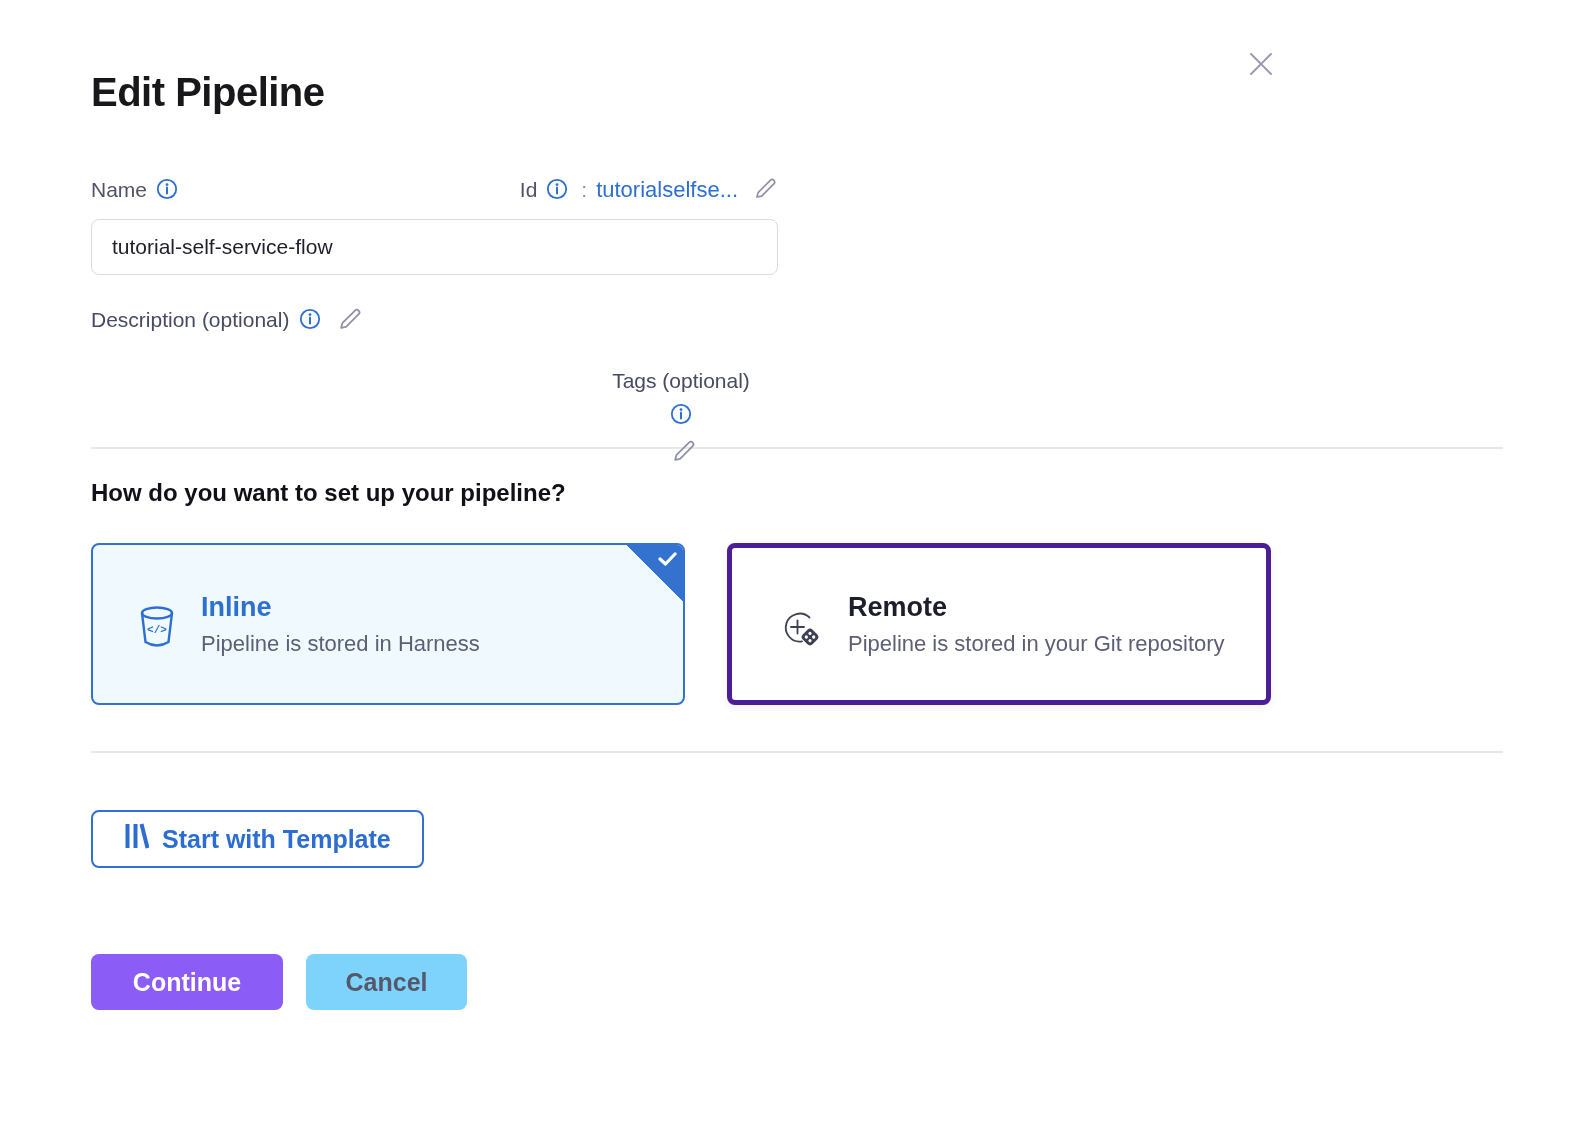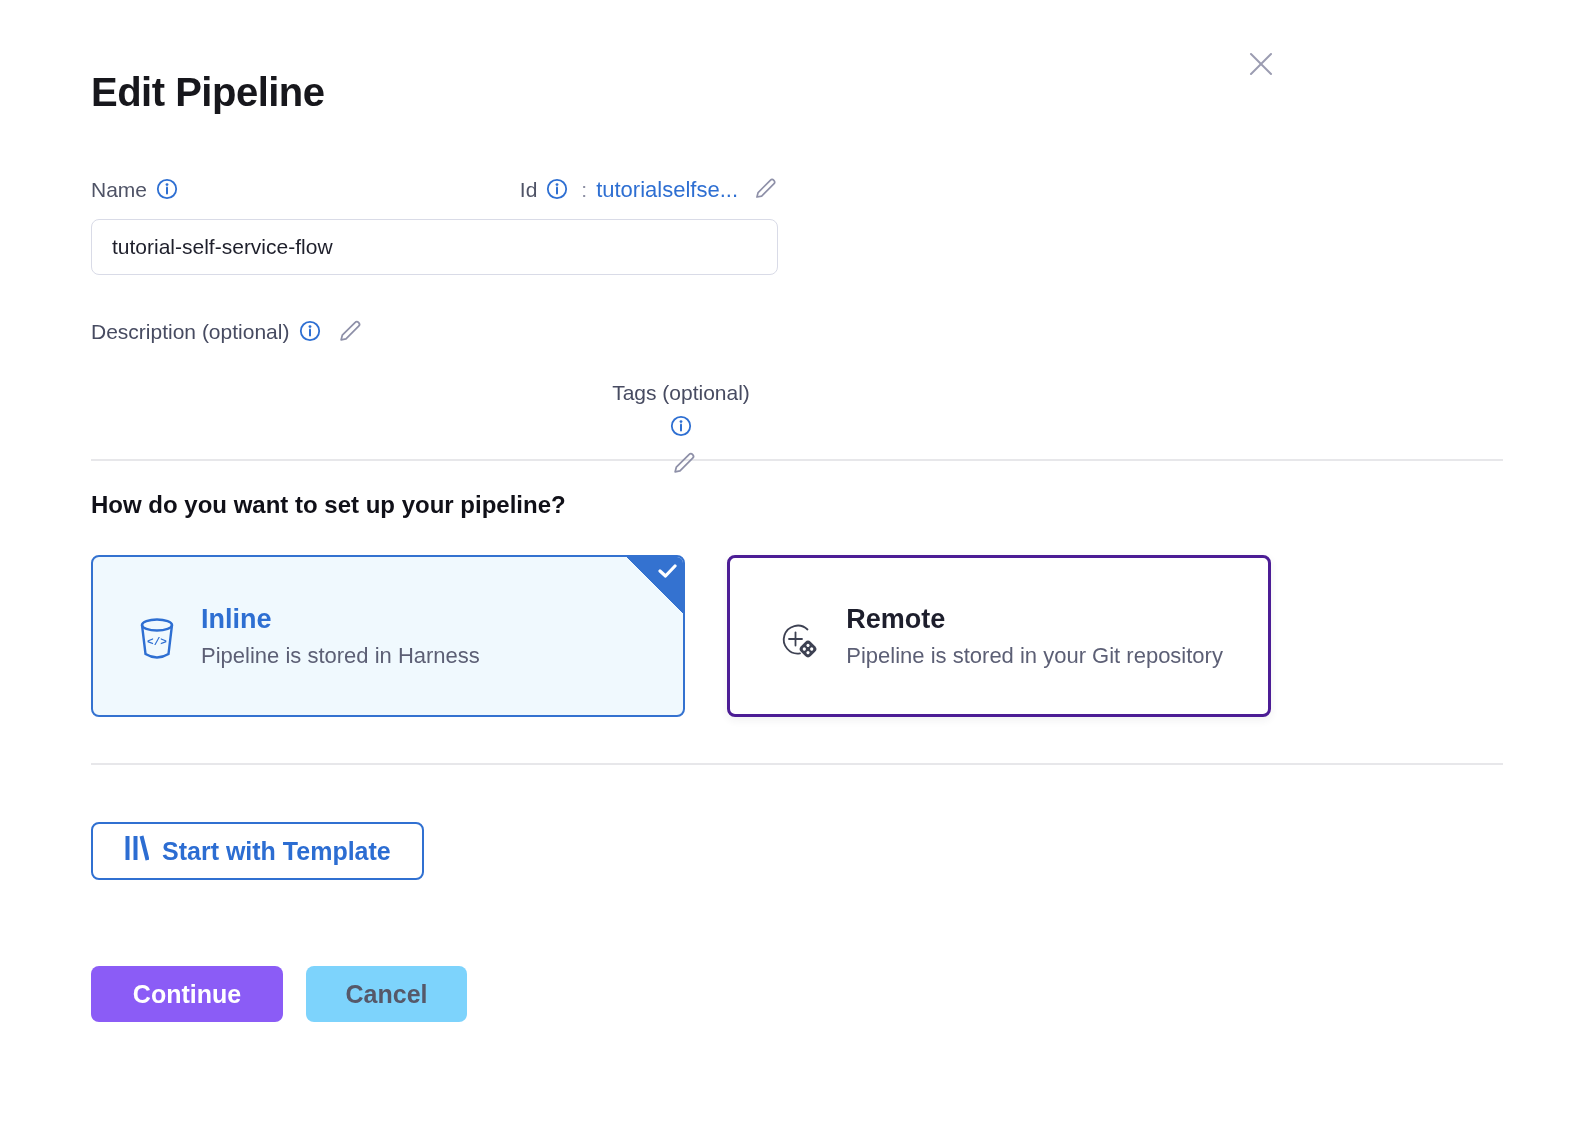--- a/index.html
+++ b/index.html
@@ -42,21 +42,21 @@
     margin-top: 14px; display: block;
     width: 687px; height: 56px;
     border: 1px solid #d9dbe7; border-radius: 8px;
     padding: 0 20px;
     font-family: "Liberation Sans", sans-serif;
     font-size: 21px; color: #1e1f2b;
     outline: none; background: #ffffff;
   }
 
   .opt-row { display: flex; align-items: center; gap: 10px; height: 32px; }
-  .opt-row.description { margin-top: 41px; }
+  .opt-row.description { margin-top: 29px; }
   .opt-row.tags { margin-top: 33px; flex-direction: column; }
   .opt-label { font-size: 21px; font-weight: 500; color: #474b61; }
   .pencil-btn { background: none; border: none; cursor: pointer; display: inline-flex; align-items: center; margin-left: 6px; }
   .info-btn { background: none; border: none; cursor: pointer; display: inline-flex; align-items: center; }
 
   .divider { margin-top: 46px; width: 1412px; height: 2px; background: #e7e7ea; border: none; }
 
   .setup-question {
     margin-top: 30px;
     font-size: 24px; font-weight: 700; color: #101018;
@@ -69,21 +69,21 @@
     display: flex; align-items: center;
     padding-left: 44px; cursor: pointer;
   }
   .card-inline {
     width: 702px;
     background: #f0f9fe; border: 2px solid #3472d0;
     overflow: hidden;
   }
   .card-remote {
     width: 641px;
-    background: #ffffff; border: 3px solid #4c1d95;
+    background: #ffffff; border: 5px solid #4c1d95;
     box-shadow: 0 3px 8px rgba(40,41,61,0.07);
   }
   .card-icon { flex: 0 0 auto; display: flex; align-items: center; margin-top: 8px; }
   .card-text { margin-left: 24px; }
   .card-title { font-size: 27px; font-weight: 700; }
   .card-inline .card-title { color: #2e6fd2; }
   .card-remote .card-title { color: #1d1e2c; }
   .card-sub { margin-top: 8px; font-size: 22px; color: #5c5f75; }
 
   .check-corner {

